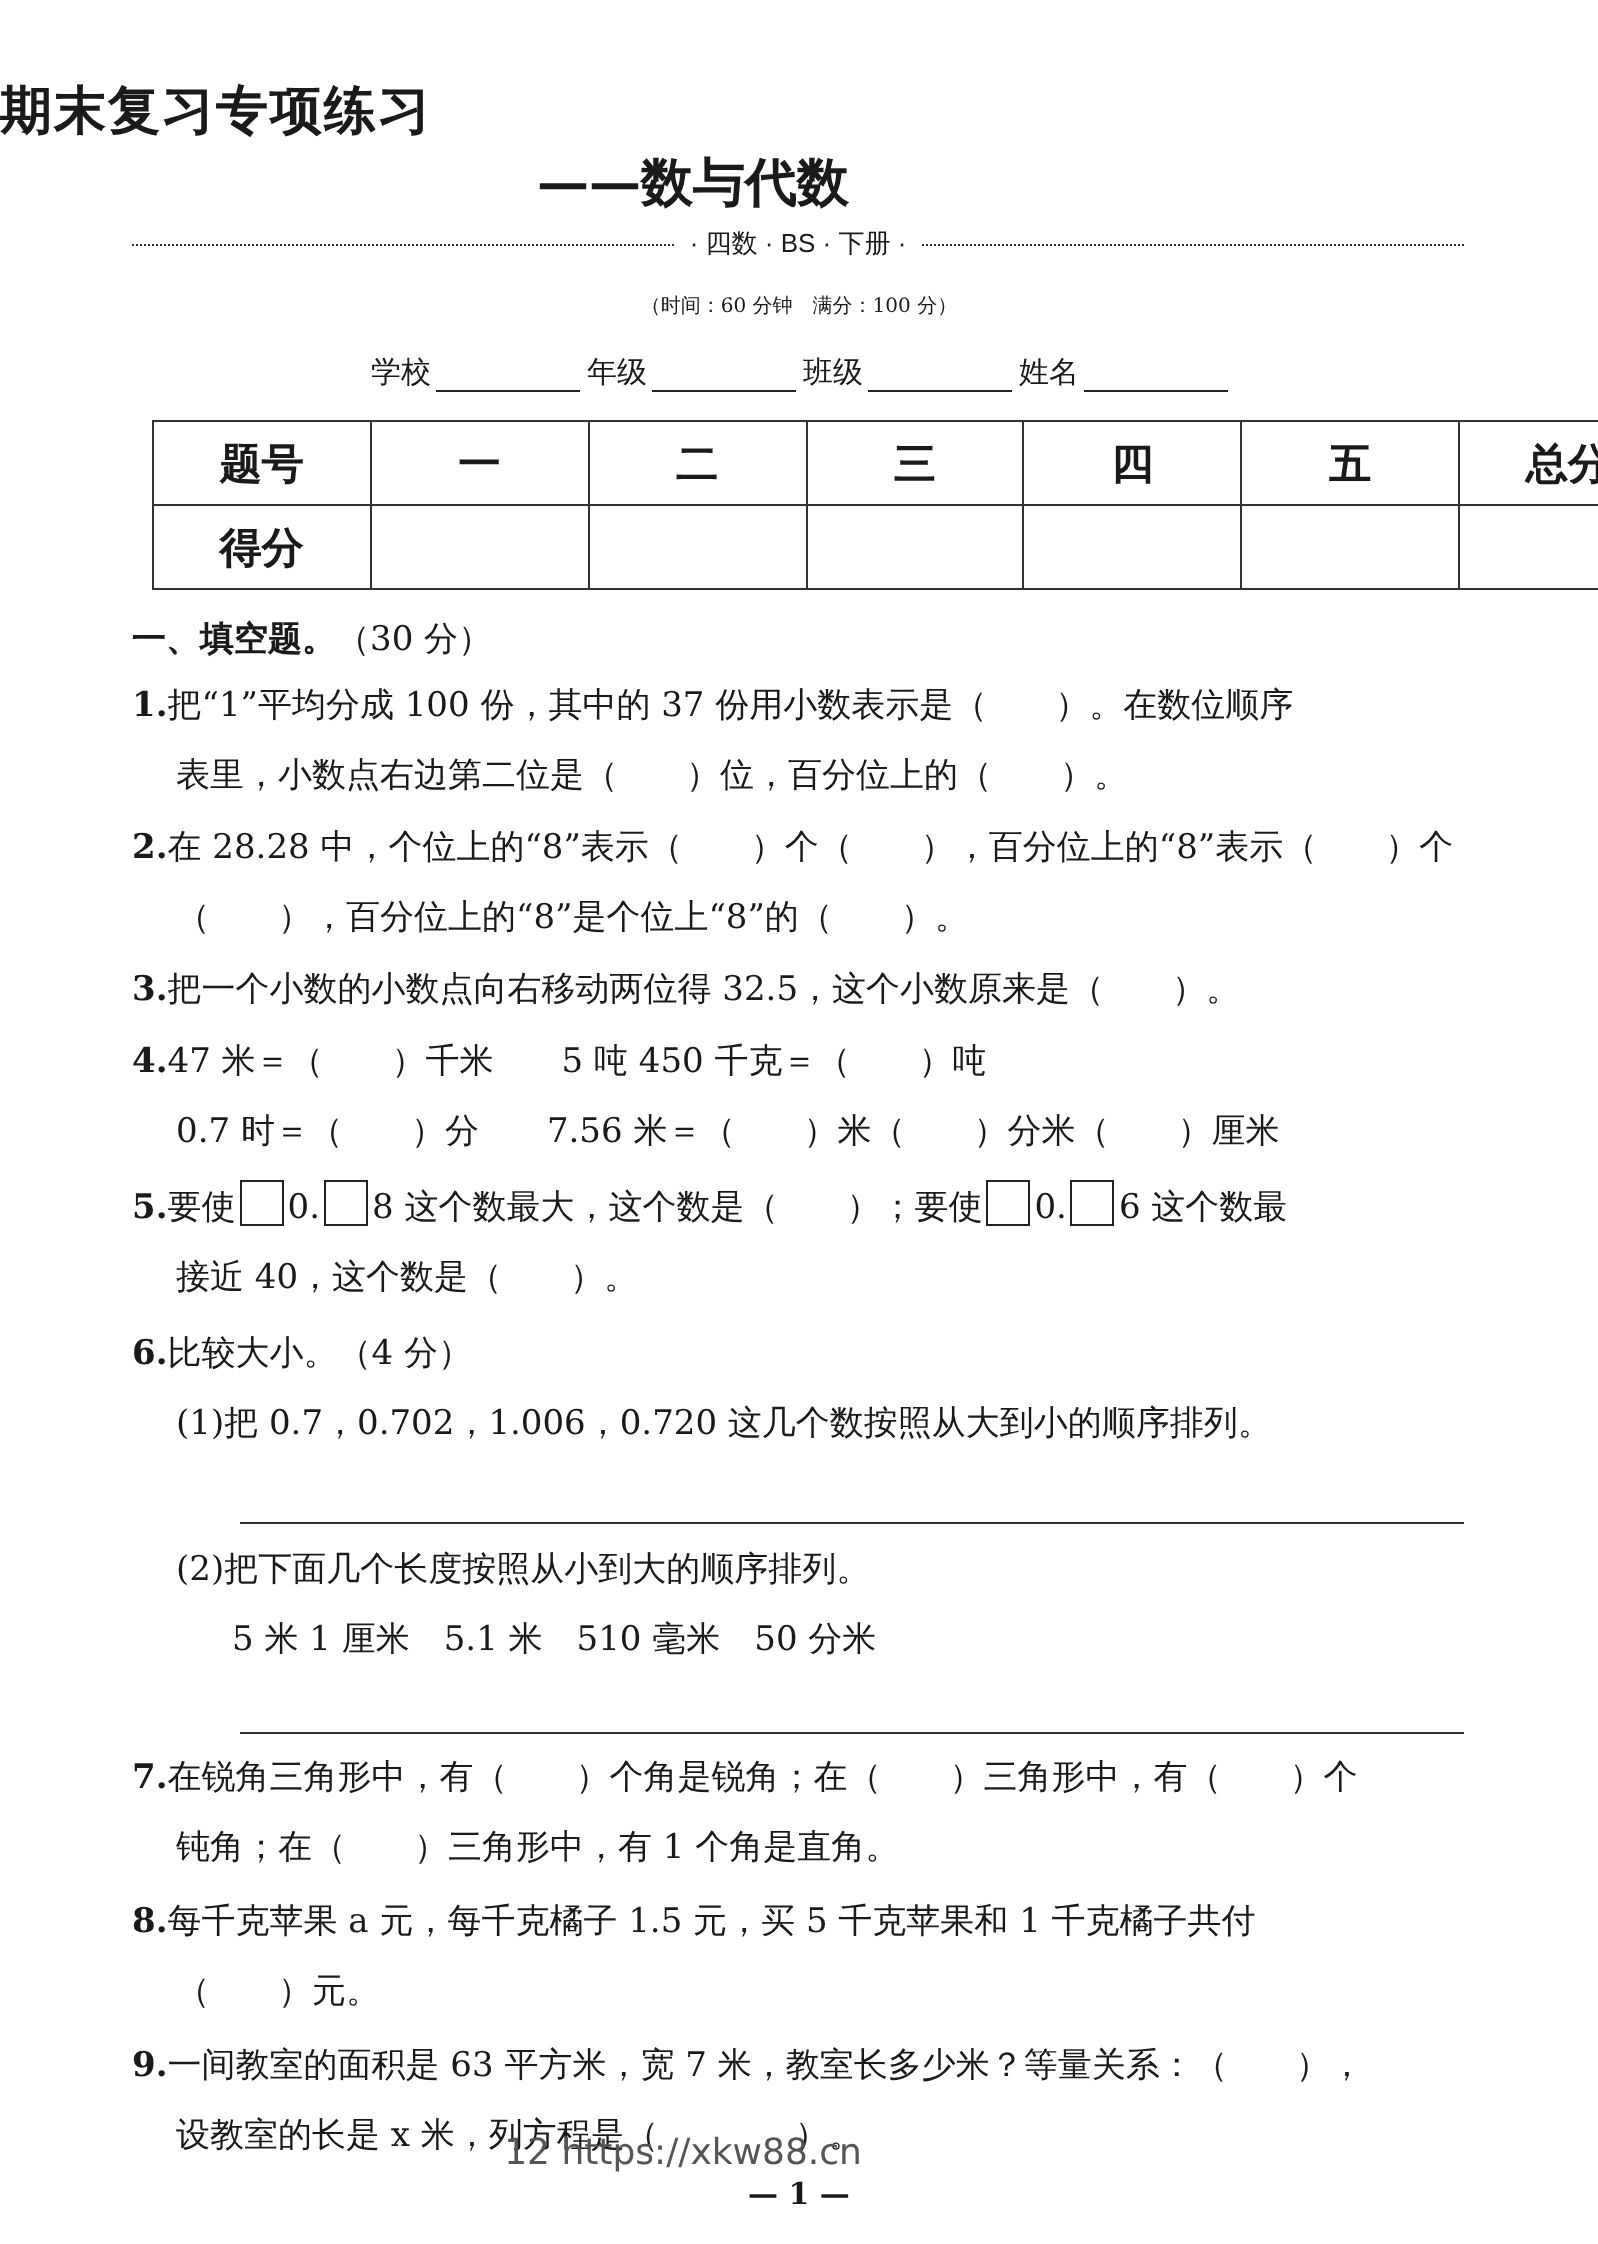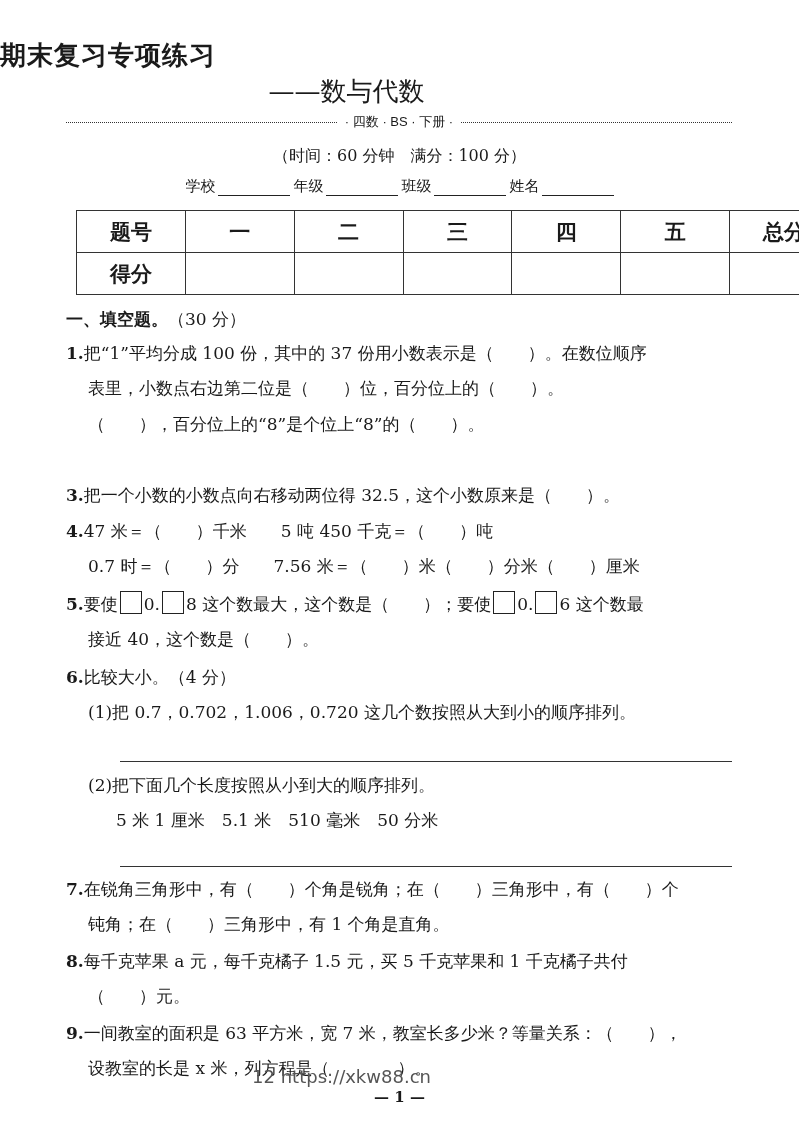--- a/index.html
+++ b/index.html
@@ -1,27 +1,27 @@
 <!DOCTYPE html>
 <html><head>
 <meta charset="utf-8">
 <style>
   html, body { margin: 0; padding: 0; background: #ffffff; }
   body { width: 799px; height: 1122px; position: relative; overflow: hidden;
          font-family: "DejaVu Serif", "Liberation Serif", serif; color: #1a1a1a; }
   .title1 { position: absolute; top: 38px; left: 0; width: 799px; 
             font-size: 26px; font-weight: bold; letter-spacing: 1px; }
   .title2 { position: absolute; top: 74px; left: 0; width: 693px; text-align: center;
-            font-size: 26px; font-weight: normal; padding-left: 0; }
+            font-size: 26px; font-weight: bold; padding-left: 0; }
   .subrow { position: absolute; top: 112px; left: 66px; width: 666px; height: 20px;
             display: flex; align-items: center; }
   .dots { flex: 1; border-top: 1px dotted #333; height: 0; }
   .subtitle { padding: 0 8px; font-family: Liberation Sans, sans-serif;
               font-size: 13px; }
-  .timeinfo { position: absolute; top: 146px; left: 0; width: 799px; text-align: center; font-size: 16px; }
+  .timeinfo { position: absolute; top: 146px; left: 0; width: 799px; text-align: center; font-size: 10px; }
   .infoline { position: absolute; top: 177px; left: 0; width: 799px; display: flex; justify-content: center; gap: 4px; font-size: 15px; }
   .info-field { display: inline-flex; align-items: flex-end; }
   .blank-line { display: inline-block; width: 72px; border-bottom: 1px solid #222; height: 16px; margin-left: 2px; }
   table.score { position: absolute; top: 210px; left: 76px; width: 763px; border-collapse: collapse;
                 font-family: "DejaVu Sans", "Liberation Sans", sans-serif; font-size: 21px; font-weight: bold; }
   table.score td { border: 1.2px solid #333; text-align: center; height: 39px; width: 92px; }
   .section { position: absolute; left: 66px; top: 308px; font-size: 17px; }
   .section .sec-head { font-family: "DejaVu Sans", "Liberation Sans", sans-serif; font-weight: bold; }
   .q { position: absolute; left: 66px; width: 668px; font-size: 17px; line-height: 35px; }
   .qn { font-weight: bold; font-family: "DejaVu Serif", "Liberation Serif", serif; }
@@ -93,20 +93,21 @@
 <div class="section">
   <span class="sec-head">一、填空题。</span><span>（30 分）</span>
 </div>
 
 <div class="q" style="top:336px;">
   <div><span class="qn">1.</span><span>把“1”平均分成 100 份，其中的 37 份用小数表示是（　　）。在数位顺序</span></div>
   <div class="indent">表里，小数点右边第二位是（　　）位，百分位上的（　　）。</div>
 </div>
 
 <div class="q" style="top:407px;">
+  <div><span class="qn">2.</span><span>在 28.28 中，个位上的“8”表示（　　）个（　　），百分位上的“8”表示（　　）个</span></div>
   <div class="indent">（　　），百分位上的“8”是个位上“8”的（　　）。</div>
 </div>
 
 <div class="q" style="top:478px;">
   <div><span class="qn">3.</span><span>把一个小数的小数点向右移动两位得 32.5，这个小数原来是（　　）。</span></div>
 </div>
 
 <div class="q" style="top:514px;">
   <div><span class="qn">4.</span><span>47 米＝（　　）千米　　5 吨 450 千克＝（　　）吨</span></div>
   <div class="indent">0.7 时＝（　　）分　　7.56 米＝（　　）米（　　）分米（　　）厘米</div>

